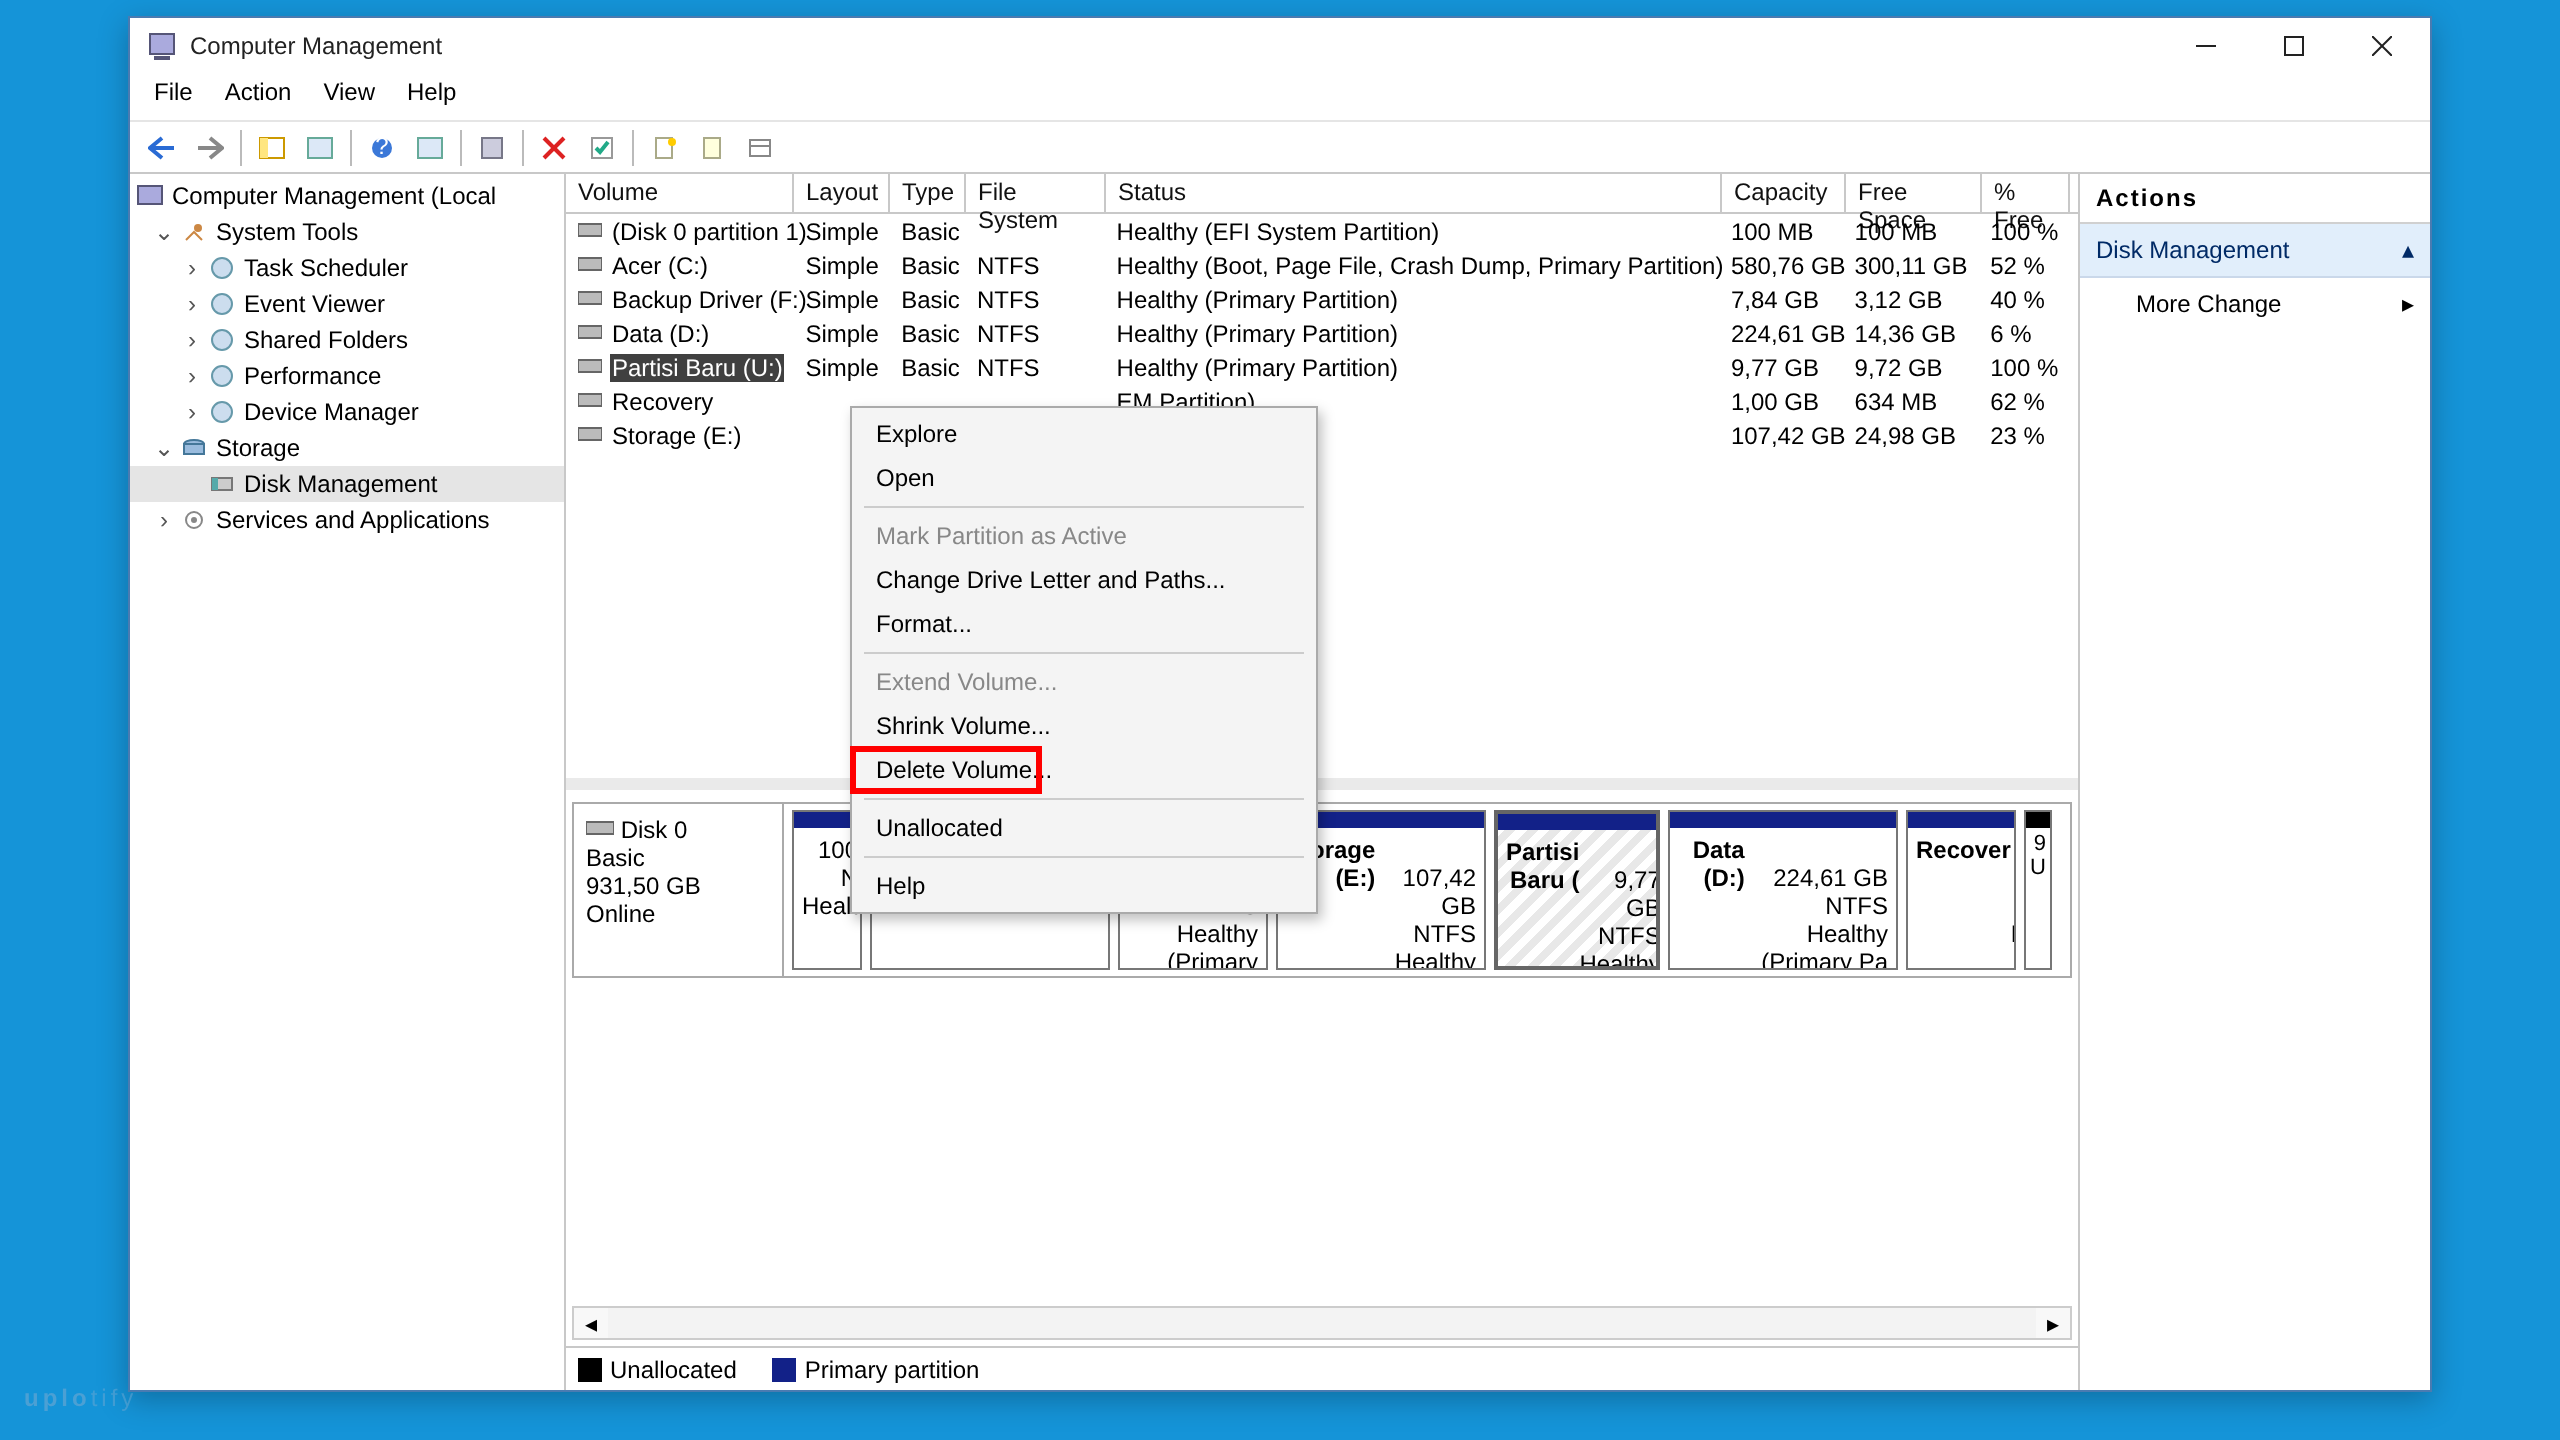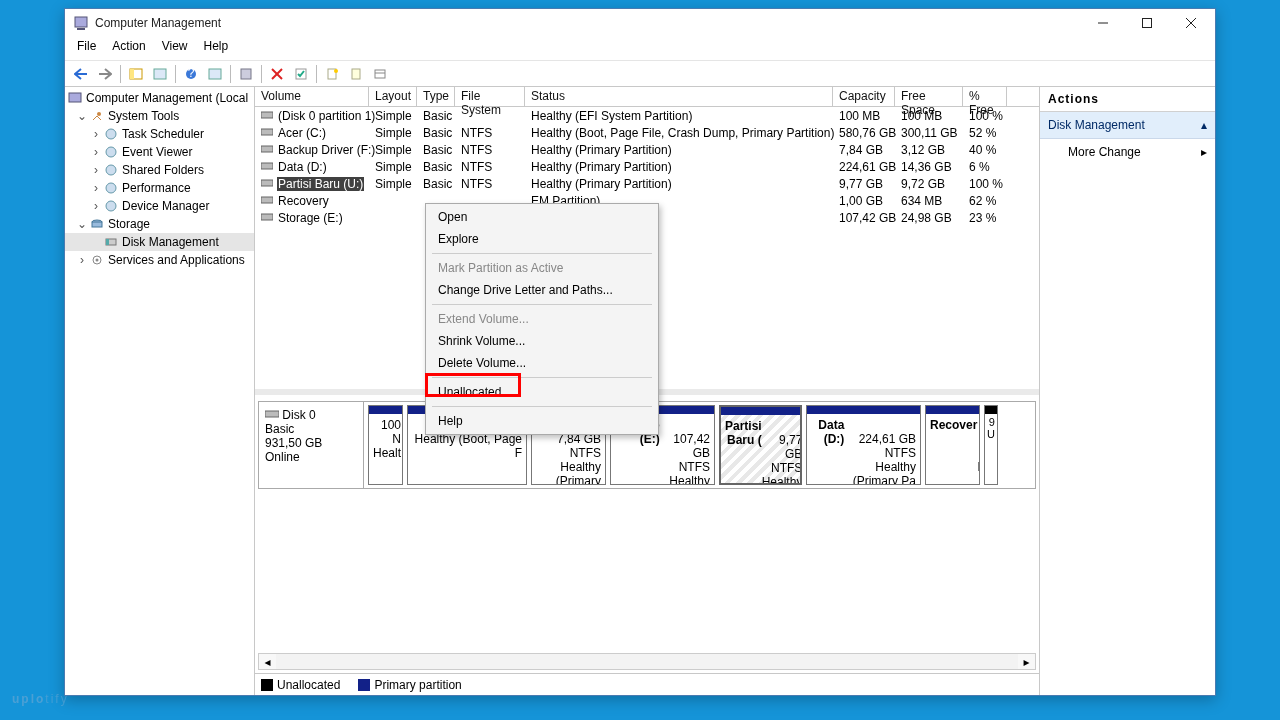--- a/index.html
+++ b/index.html
@@ -21,21 +21,21 @@
   .menubar span { padding: 2px 8px; }
 
   .toolbar { height: 26px; border-bottom: 1px solid #c8c8c8; display:flex; align-items:center; padding-left:4px; gap:0; }
   .tbtn { width:22px; height:22px; display:flex; align-items:center; justify-content:center; margin:0 1px; }
   .tsep { width:1px; height:18px; background:#bbb; margin:0 3px; }
 
   .body { flex:1; display:flex; min-height:0; }
 
   
   .tree {
-    width: 190px; border-right:1px solid #c8c8c8; padding:2px 0; overflow:hidden;
+    width: 218px; border-right:1px solid #c8c8c8; padding:2px 0; overflow:hidden;
   }
   .tree-row { display:flex; align-items:center; height:18px; white-space:nowrap; }
   .tree-row .tw { width:14px; text-align:center; color:#555; }
   .tree-row .ic { width:15px; height:15px; display:inline-flex; align-items:center; justify-content:center; margin-right:4px; }
   .tree-row.sel { background:#e5e5e5; }
   .tree-row .lbl { color:#000; }
 
   
   .main { flex:1; display:flex; flex-direction:column; min-width:0; }
 
@@ -494,25 +494,26 @@
       </div>
       <div class="item">
         <span>More Change</span>
         <span>▸</span>
       </div>
     </div>
 
   </div>
 
   <div class="ctx" id="ctx">
+      <div class="mi">Explore</div>
       <div class="mi">Open</div>
-      <div class="mi">Explore</div>
       <div class="sep"></div>
       <div class="mi dis">Mark Partition as Active</div>
       <div class="mi">Change Drive Letter and Paths...</div>
+      <div class="mi">Format...</div>
       <div class="sep"></div>
       <div class="mi dis">Extend Volume...</div>
       <div class="mi">Shrink Volume...</div>
       <div class="mi">Delete Volume...</div>
       <div class="sep"></div>
       <div class="mi">Unallocated</div>
       <div class="sep"></div>
       <div class="mi">Help</div>
     </div>
   <div class="highlight-box" id="hl" style="left: 360px; top: 364px; width: 96px; height: 24px;"></div>

